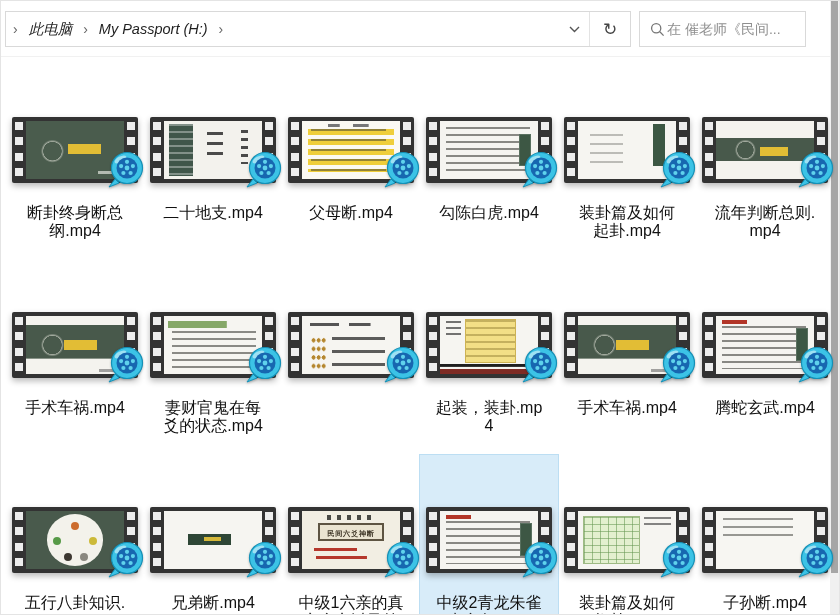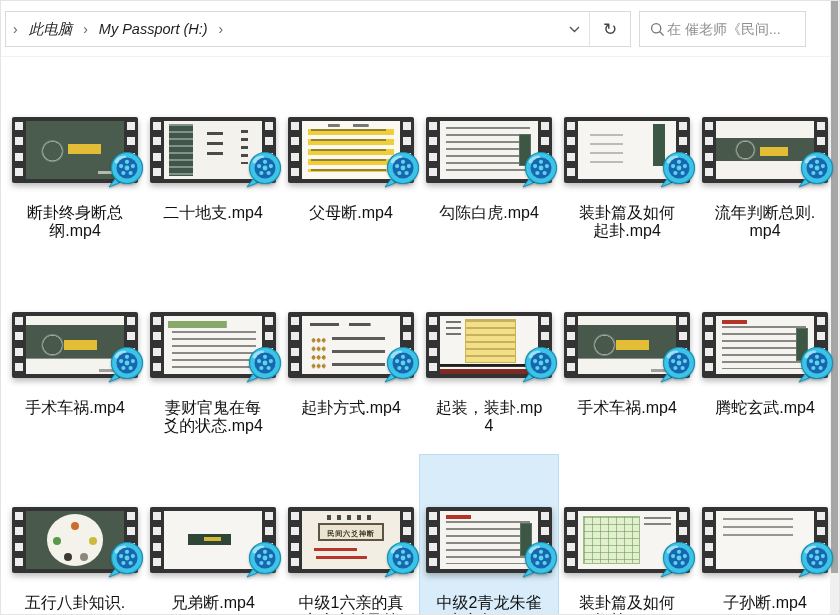--- a/index.html
+++ b/index.html
@@ -305,21 +305,20 @@
           <circle cx="22" cy="18" r="10.5" fill="#1767b0"></circle>
           <circle cx="22" cy="11.8" r="2.1" fill="#5fd2ec"></circle>
           <circle cx="16.1" cy="16.1" r="2.1" fill="#5fd2ec"></circle>
           <circle cx="18.4" cy="23" r="2.1" fill="#5fd2ec"></circle>
           <circle cx="25.6" cy="23" r="2.1" fill="#5fd2ec"></circle>
           <circle cx="27.9" cy="16.1" r="2.1" fill="#5fd2ec"></circle>
           <circle cx="22" cy="18" r="2.4" fill="#5fd2ec"></circle>
         </svg>
       </div>
     </div>
-    <div class="label">起卦方式.mp4</div>
   </div>
       <div class="tile">
     <div class="thumb-wrap">
       <div class="thumb">
         <div class="scene v-ytable"></div>
         <svg class="badge" viewBox="0 0 42 40">
           <path d="M10 29 L4 37 L14 33 Z" fill="#3cc3e6" stroke="#1590b6" stroke-width="1"></path>
           <circle cx="22" cy="18" r="15.5" fill="#3cc3e6" stroke="#1590b6" stroke-width="1.2"></circle>
           <ellipse cx="15.5" cy="9.5" rx="6.5" ry="3" fill="rgba(255,255,255,0.5)" transform="rotate(-28 15.5 9.5)"></ellipse>
           <circle cx="22" cy="18" r="10.5" fill="#1767b0"></circle>

